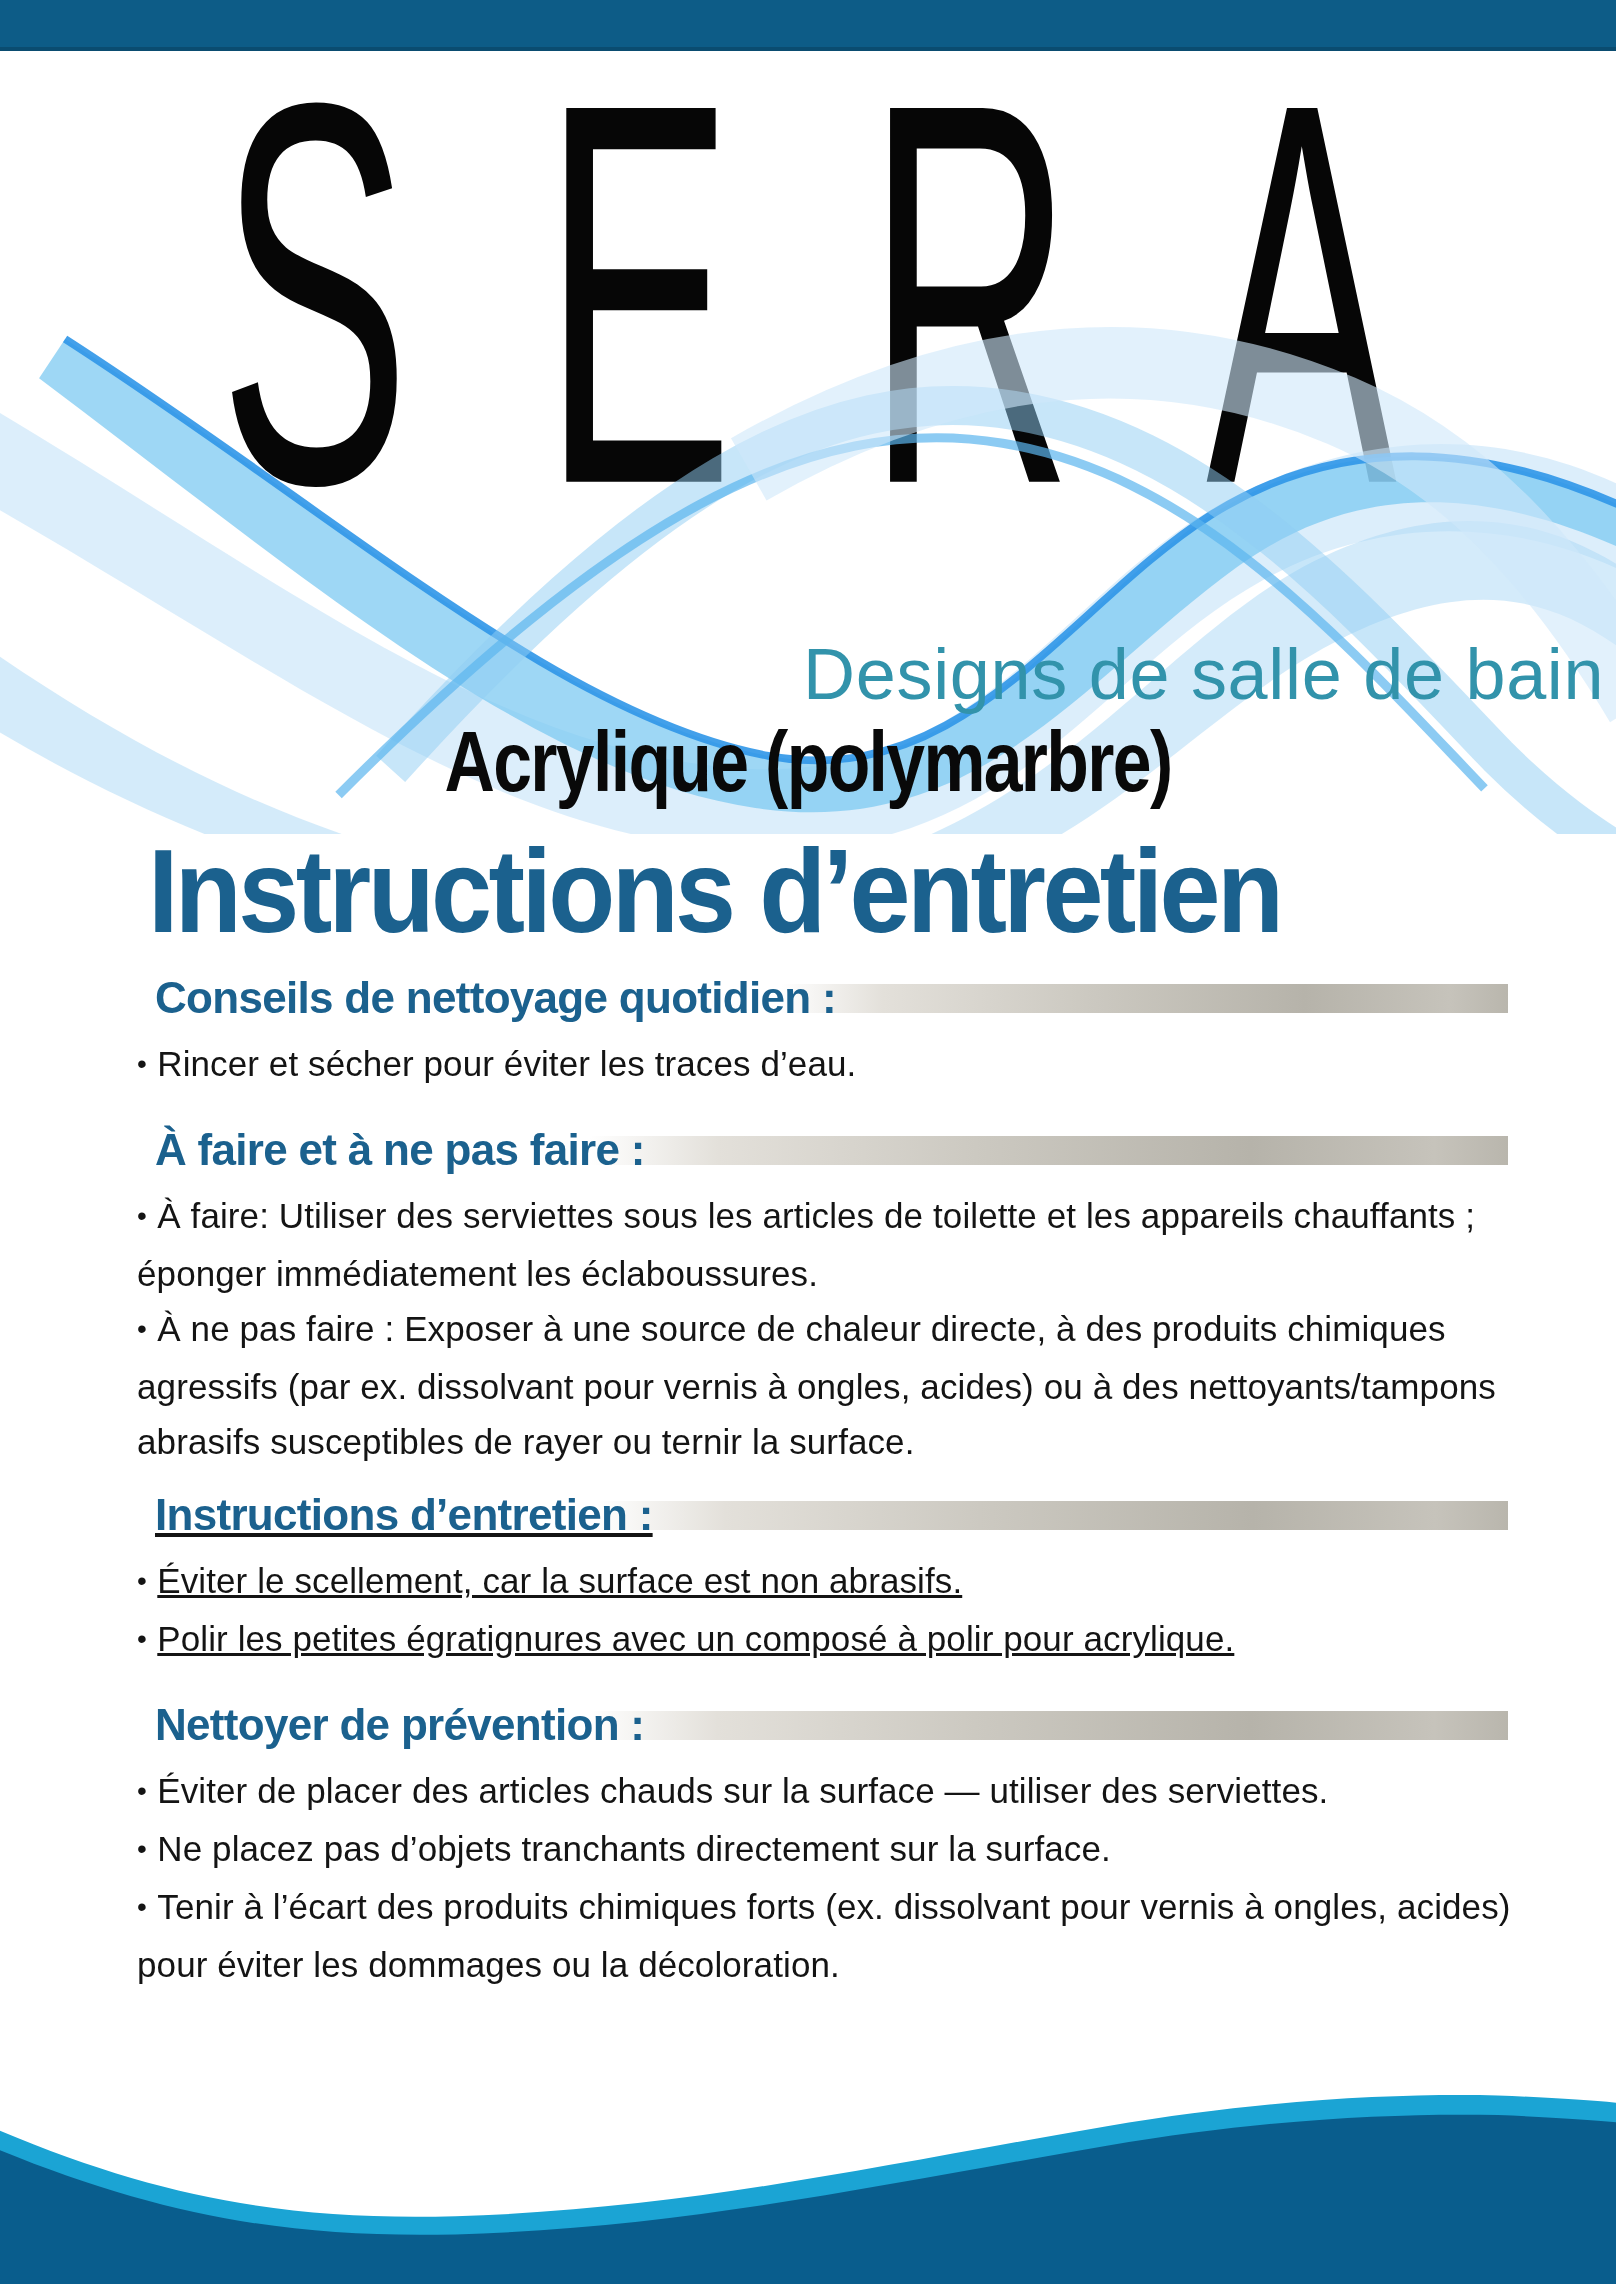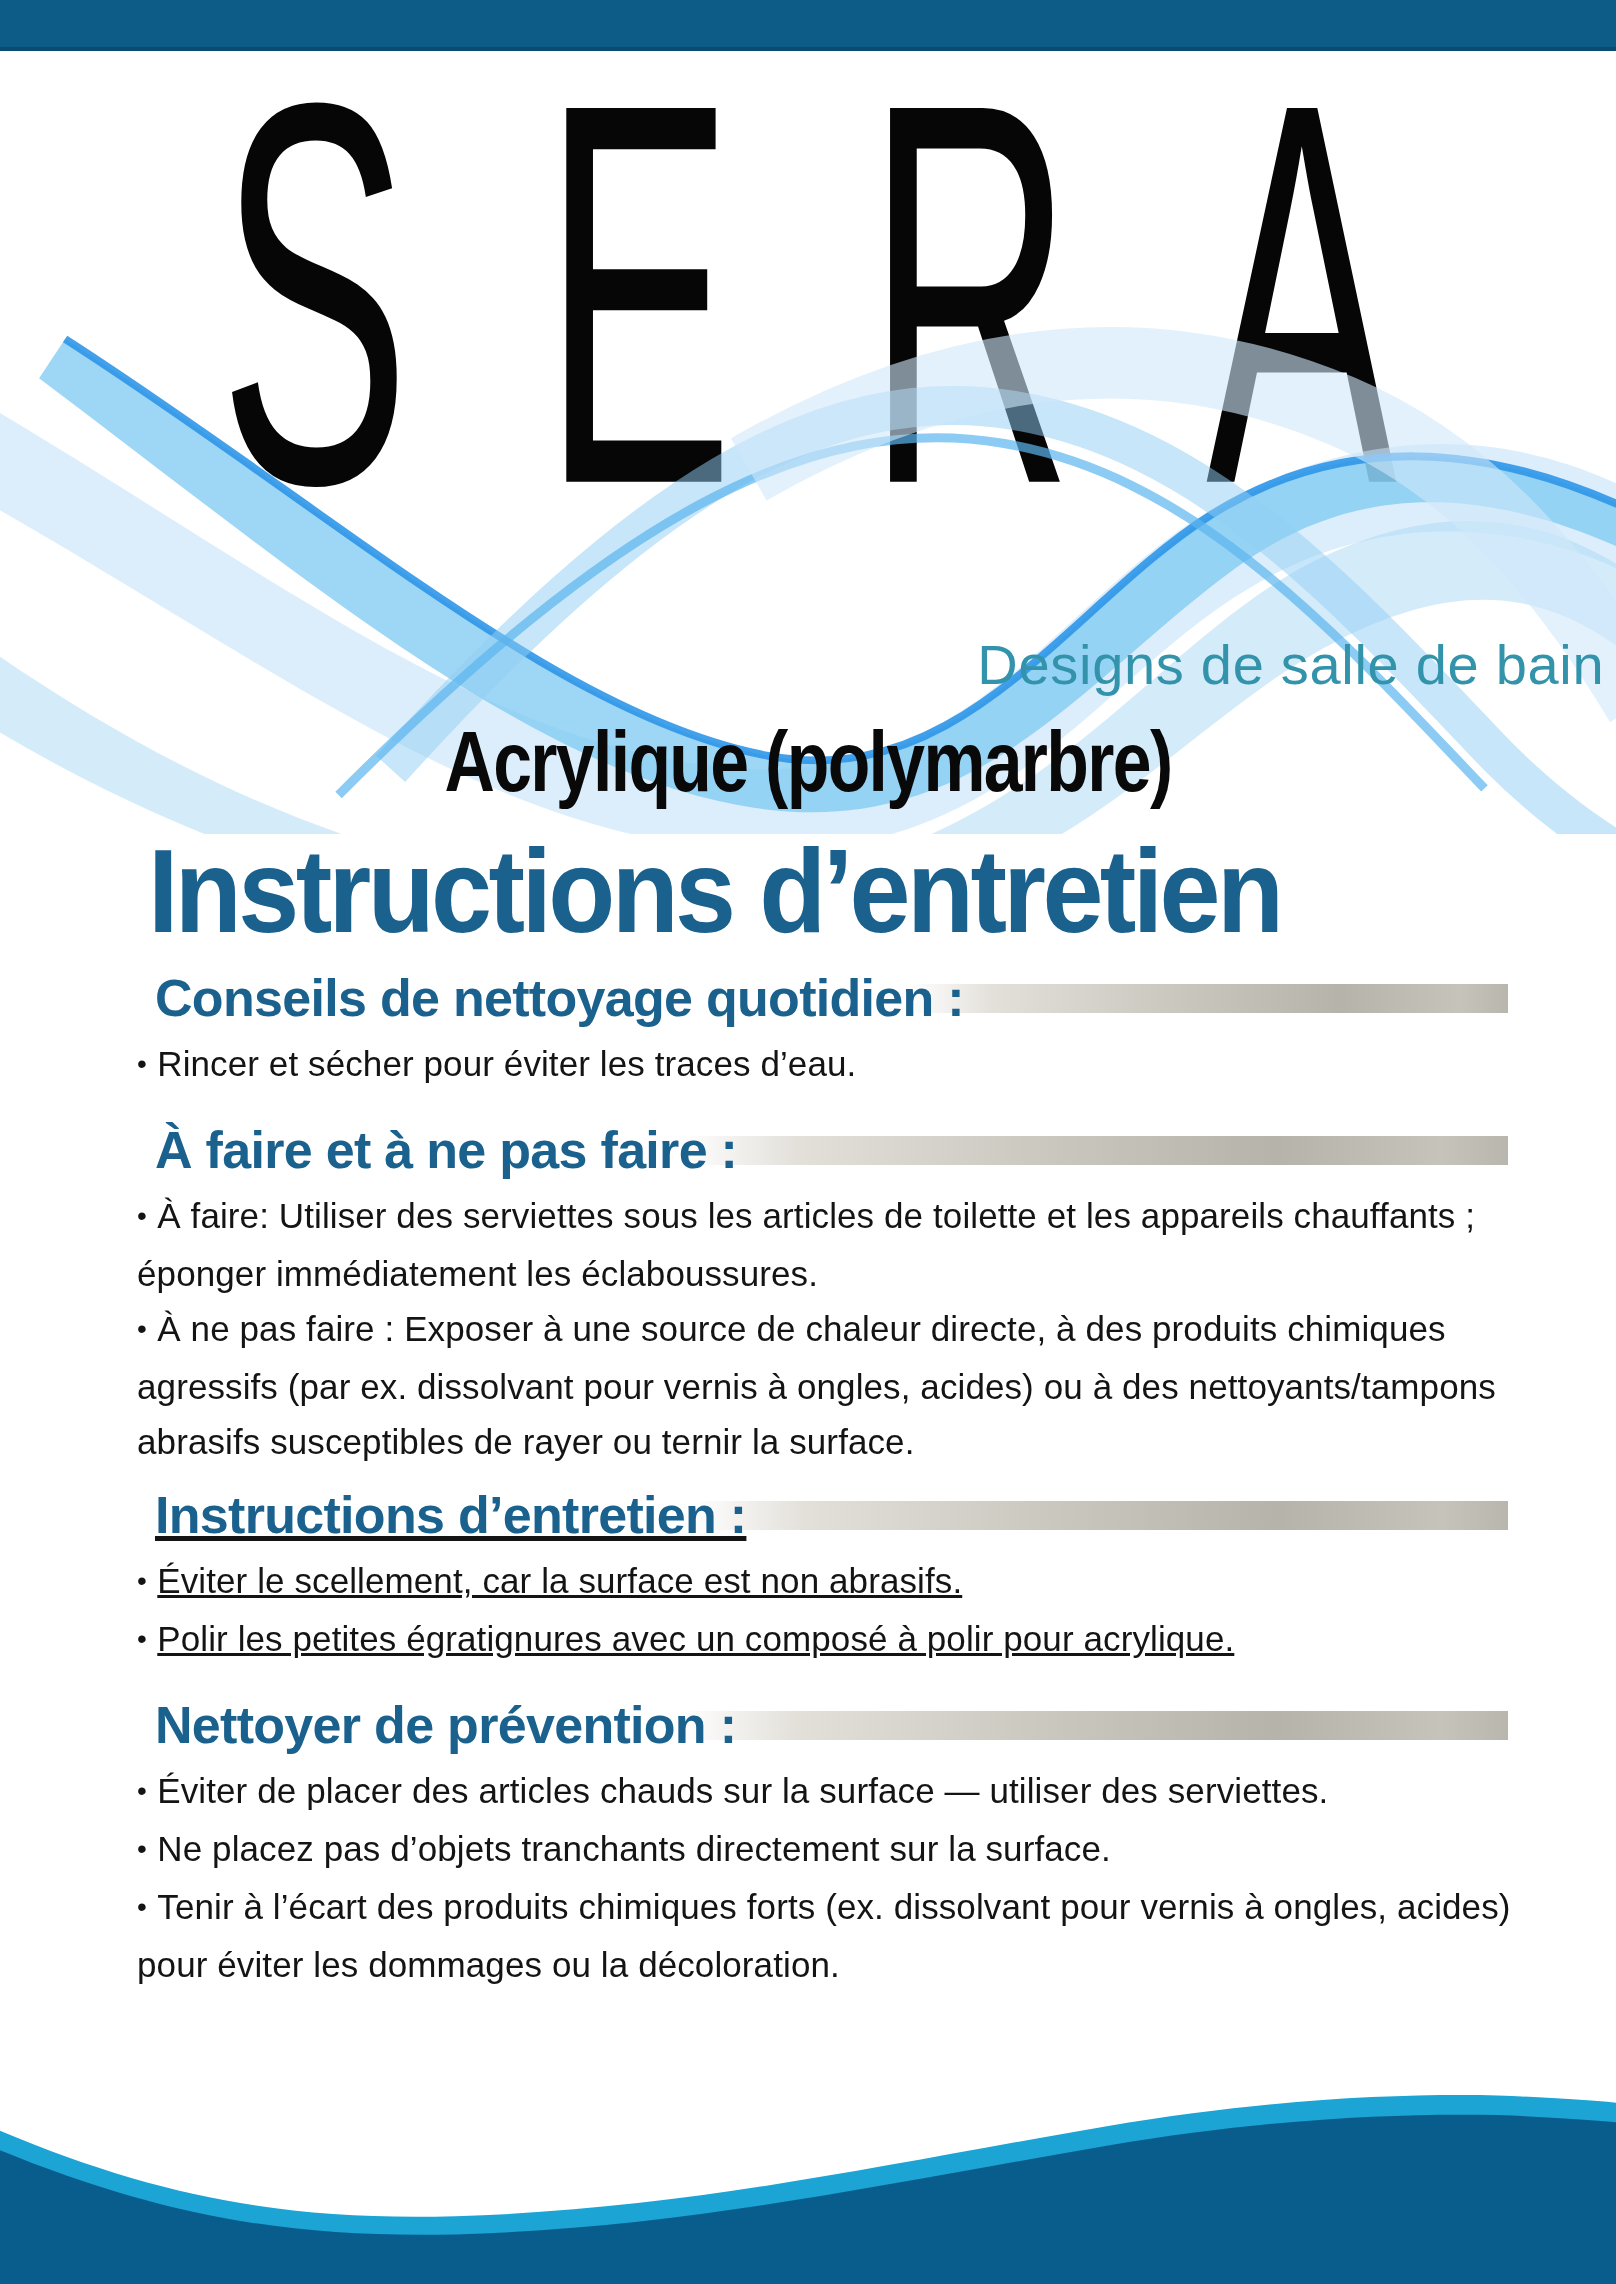--- a/index.html
+++ b/index.html
@@ -33,21 +33,21 @@
     letter-spacing:133px;padding-left:133px;
     transform:scaleY(1.9);transform-origin:top center;
     white-space:nowrap;
   }
   .wave-svg{
     position:absolute;top:300px;left:0;width:1616px;height:534px;
     pointer-events:none;
   }
   .tagline{
     position:absolute;top:633px;right:11.7px;
-    font-size:56px;line-height:1.15;
+    font-size:72px;line-height:1.15;
     color:var(--tagline-teal);
     letter-spacing:0.7px;white-space:nowrap;
   }
   .subtitle{
     position:absolute;top:711px;left:0;right:0;
     text-align:center;
     font-size:85px;font-weight:700;line-height:1.2;
     color:#090909;letter-spacing:-2px;
     transform:scaleX(0.82);transform-origin:center;
     white-space:nowrap;
@@ -65,21 +65,21 @@
   }
   .section + .section{margin-top:29px;}
   .section:nth-child(3){margin-top:19.5px;text-decoration:underline;}
   .heading-row{
     display:flex;align-items:center;
     margin-bottom:9.8px;margin-right:70px;
     height:55px;
   }
   .section-heading{
     position:relative;z-index:2;
-    font-size:52px;font-weight:700;line-height:1.2;
+    font-size:44px;font-weight:700;line-height:1.2;
     color:var(--heading-blue);
     letter-spacing:-0.7px;white-space:nowrap;
     margin-left:18px;
   }
   .heading-bar{
     position:relative;z-index:1;
     flex:1;height:29px;margin-left:-55px;min-width:78px;
     background:linear-gradient(90deg,
       rgba(205,202,194,0) 0%,
       #e3e0da 14%,

